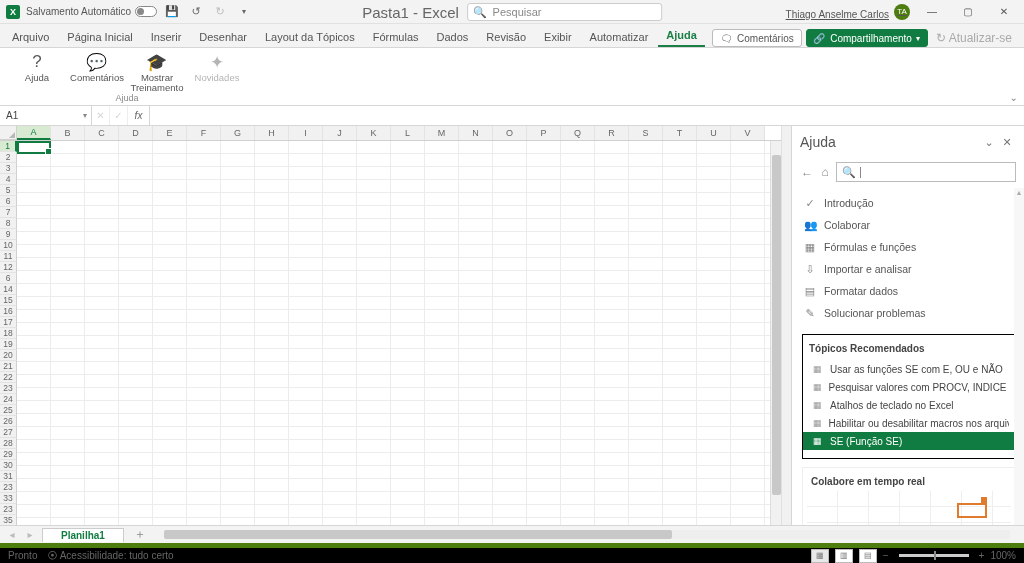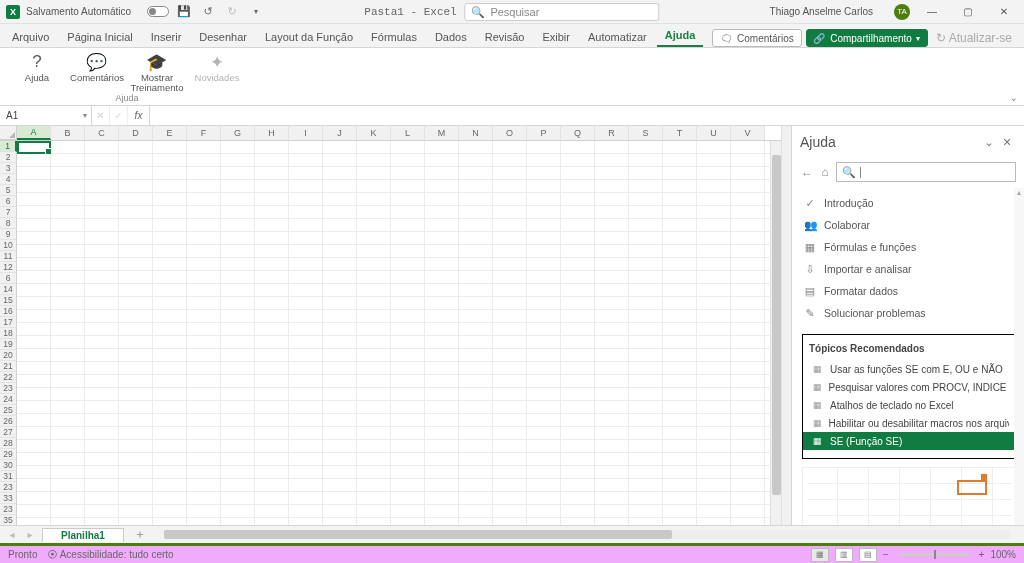--- a/index.html
+++ b/index.html
@@ -9,31 +9,31 @@
     font-size: 11px; color: #444; background:#fff;
     -webkit-font-smoothing: antialiased;
   }
   
   .titlebar {
     display:flex; align-items:center; height:24px;
     background:#f3f3f3; border-bottom:1px solid #e1e1e1;
     padding:0 6px; gap:6px; position:relative;
   }
   .app-icon{width:14px;height:14px;background:#107c41;border-radius:2px;display:flex;align-items:center;justify-content:center;color:#fff;font-weight:bold;font-size:9px;}
-  .autosave{font-size:10px;color:#555;display:flex;align-items:center;gap:16px;}
+  .autosave{font-size:10px;color:#555;display:flex;align-items:center;gap:4px;}
   .switch{width:22px;height:11px;border:1px solid #888;border-radius:6px;position:relative;background:#fff;}
   .switch::after{content:"";position:absolute;left:1px;top:1px;width:7px;height:7px;background:#888;border-radius:50%;}
   .tb-btn{width:18px;height:18px;display:flex;align-items:center;justify-content:center;color:#666;font-size:11px;cursor:pointer;}
   .tb-disabled{opacity:.4;}
   .title-center{position:absolute;left:50%;top:0;transform:translateX(-50%);height:24px;display:flex;align-items:center;gap:8px;}
-  .doc-title{font-size:11px;color:#666;font-family:Liberation Mono, monospace;}
+  .doc-title{font-size:15px;color:#666;}
   .searchbox{width:195px;height:18px;border:1px solid #ccc;border-radius:3px;background:#fff;display:flex;align-items:center;padding:0 6px;gap:5px;color:#888;}
   .searchbox .mag{font-size:11px;}
   .title-right{margin-left:auto;display:flex;align-items:center;gap:8px;}
-  .user{font-size:10px;color:#555;display:flex;align-items:center;gap:21px;}
+  .user{font-size:10px;color:#555;display:flex;align-items:flex-end;gap:5px;text-decoration:underline;}
   .avatar{width:16px;height:16px;border-radius:50%;background:#4d7c0f;color:#fff;font-size:8px;display:flex;align-items:center;justify-content:center;}
   .win-btn{width:28px;height:24px;display:flex;align-items:center;justify-content:center;color:#555;font-size:10px;}
   
   .tabs{display:flex;align-items:flex-end;height:24px;background:#f3f3f3;border-bottom:1px solid #d6d6d6;padding:0 4px;gap:2px;}
   .tab{padding:3px 8px 4px;font-size:11px;color:#555;cursor:pointer;}
   .tab.active{color:#1a7f45;border-bottom:2px solid #1a7f45;font-weight:600;}
   .tabs-right{margin-left:auto;display:flex;align-items:center;gap:4px;padding-right:4px;}
   .pill{height:18px;border:1px solid #bbb;border-radius:3px;background:#fff;display:flex;align-items:center;padding:0 7px;font-size:10px;color:#555;gap:4px;}
   .pill.green{background:#107c41;border-color:#107c41;color:#fff;}
   .upd{font-size:12px;color:#aaa;padding:0 4px;}
@@ -107,21 +107,21 @@
   .cc1{border-color:#e07b2e;left:150px;top:12px;width:30px;height:15px;}
   .cc1::before{content:"";position:absolute;right:-2px;top:-8px;width:6px;height:6px;background:#e07b2e;}
   
   .sheetbar{height:18px;background:#f3f3f3;border-top:1px solid #d6d6d6;display:flex;align-items:center;padding:0 6px;gap:6px;font-size:10px;color:#777;}
   .nav-btn{width:12px;text-align:center;color:#bbb;}
   .sheet{background:#fff;border:1px solid #ccc;border-bottom:none;padding:1px 18px;border-radius:0;color:#107c41;font-weight:600;}
   .addsheet{color:#888;font-size:12px;padding:0 4px;}
   .hscroll-track{flex:1;height:9px;background:#eee;margin:0 8px;position:relative;border-radius:2px;}
   .hscroll-thumb{position:absolute;left:0;top:0;height:9px;width:60%;background:#c8c8c8;border-radius:2px;}
   
-  .status{height:20px;background:#f0abfc;border-top:3px solid #4d7c0f;display:flex;align-items:center;padding:0 8px;font-size:10px;color:#666;gap:10px;}
+  .status{height:20px;background:#000000;border-top:5px solid #4d7c0f;display:flex;align-items:center;padding:0 8px;font-size:10px;color:#666;gap:10px;}
   .status-right{margin-left:auto;display:flex;align-items:center;gap:6px;}
   .view-btn{width:18px;height:14px;border:1px solid #bbb;display:flex;align-items:center;justify-content:center;font-size:8px;color:#777;background:#fff;}
   .view-btn.on{background:#e8e8e8;}
   .zslider{width:70px;height:3px;background:#ccc;position:relative;margin:0 4px;}
   .zslider::after{content:"";position:absolute;left:50%;top:-3px;width:2px;height:9px;background:#888;}
 </style>
 </head>
 <body>
 
 <div class="titlebar">
@@ -153,21 +153,21 @@
     <div class="win-btn">✕</div>
   </div>
 </div>
 
 <div class="tabs" id="tabs-row">
 
   <div class="tab">Arquivo</div>
     <div class="tab">Página Inicial</div>
     <div class="tab">Inserir</div>
     <div class="tab">Desenhar</div>
-    <div class="tab">Layout da Função</div>
+    <div class="tab">Layout da Tópicos</div>
     <div class="tab">Fórmulas</div>
     <div class="tab">Dados</div>
     <div class="tab">Revisão</div>
     <div class="tab">Exibir</div>
     <div class="tab">Automatizar</div>
     <div class="tab active">Ajuda</div>
     <div class="tabs-right">
     <div class="pill">
       <span>🗨</span>
       <span>Comentários</span>
@@ -354,20 +354,21 @@
               <span class="ti">▦</span>
               <span>Habilitar ou desabilitar macros nos arquivos do Micros…</span>
             </div>
             <div class="topic active">
               <span class="ti">▦</span>
               <span>SE (Função SE)</span>
             </div>
           </div>
       </div>
       <div class="collab">
+        <div class="collab-title">Colabore em tempo real</div>
         <div class="collab-canvas">
           <div class="ccell cc1"></div>
 
         </div>
       </div>
       <div class="hvscroll"></div>
     </div>
   </div>
 </div>
 

